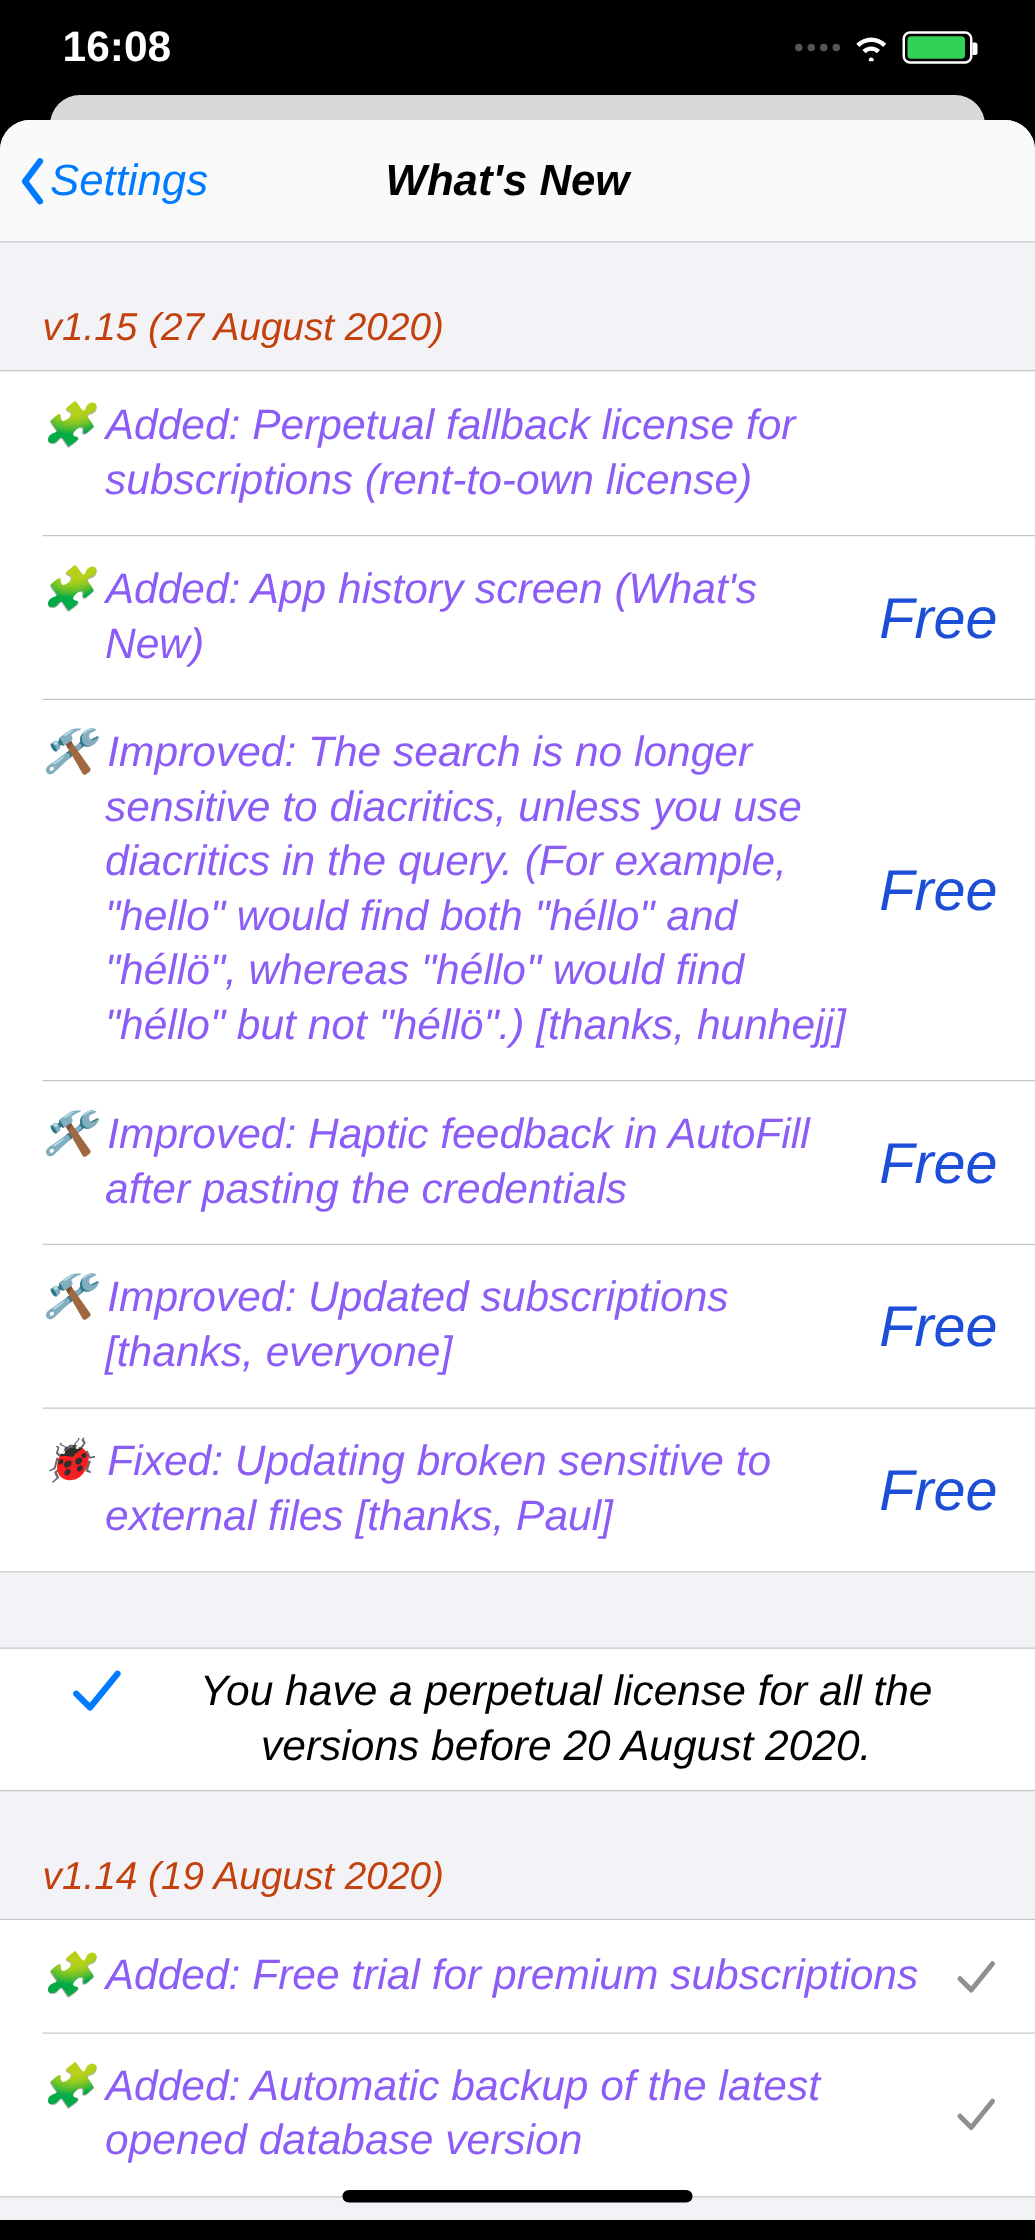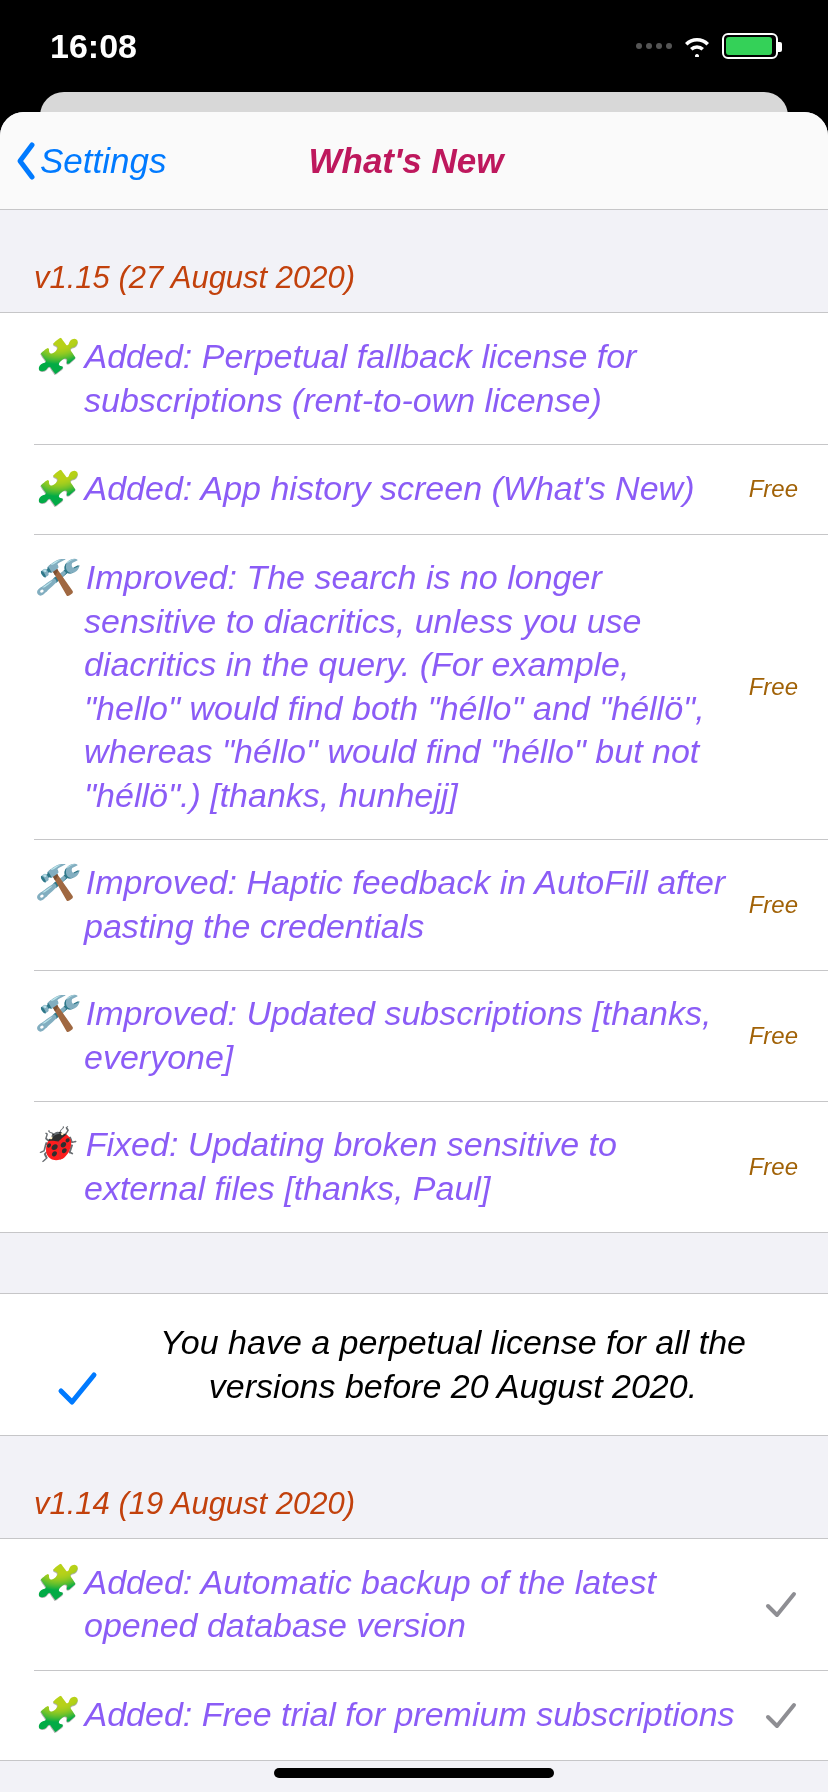--- a/index.html
+++ b/index.html
@@ -1,19 +1,19 @@
 <!DOCTYPE html>
 <html><head>
 <meta charset="utf-8">
 <style>
   * { margin: 0; padding: 0; box-sizing: border-box; }
   html, body { width: 828px; height: 1792px; font-family: -apple-system, "Helvetica Neue", Helvetica, Arial, sans-serif; background: #000; overflow: hidden; }
   
   .status-bar {
-    height: 92px;
+    height: 76px;
     background: #000;
     display: flex;
     justify-content: space-between;
     align-items: center;
     padding: 0 50px;
     color: #fff;
   }
   .status-time { font-size: 34px; font-weight: 600; }
   .status-right { display: flex; align-items: center; gap: 10px; }
   .signal-dots { display: flex; gap: 4px; align-items: flex-end; }
@@ -71,21 +71,21 @@
   .chevron-back {
     width: 24px;
     height: 40px;
   }
   .nav-title {
     position: absolute;
     left: 0; right: 16px;
     text-align: center;
     font-size: 35px;
     font-weight: 600;
-    color: #be185d;
+    color: #000000;
     pointer-events: none;
   }
 
   .content {
     flex: 1;
     overflow-y: auto;
     background: #f2f2f7;
   }
 
   .section-header {
@@ -129,38 +129,38 @@
     flex: 1;
     font-size: 34px;
     color: #8b5cf6;
     line-height: 1.28;
   }
   .row-text-with-icon {
     text-indent: -50px;
     padding-left: 50px;
   }
   .row-badge {
-    font-size: 24px;
-    color: #a16207;
+    font-size: 46px;
+    color: #1d4ed8;
     flex-shrink: 0;
   }
   .check-icon {
     width: 34px;
     height: 34px;
     flex-shrink: 0;
   }
 
   .license-banner {
     background: #fff;
     border-top: 1px solid #c6c6c8;
     border-bottom: 1px solid #c6c6c8;
     margin-top: 60px;
     display: flex;
-    align-items: flex-end;
-    padding: 26px 56px;
+    align-items: flex-start;
+    padding: 12px 56px;
     gap: 36px;
   }
   .license-check {
     width: 42px;
     height: 42px;
     flex-shrink: 0;
   }
   .license-text {
     flex: 1;
     font-size: 34px;
@@ -255,32 +255,32 @@
         <svg class="license-check" viewBox="0 0 42 42">
           <polyline points="5,24 16,35 38,8" fill="none" stroke="#007aff" stroke-width="5" stroke-linecap="round" stroke-linejoin="round"></polyline>
         </svg>
         <div class="license-text">You have a perpetual license for all the versions before 20 August 2020.</div>
       </div>
 
       <div class="section-header">v1.14 (19 August 2020)</div>
       <div class="list">
 
         <div class="list-row">
+          <div class="row-text row-text-with-icon"><span class="row-icon">🧩</span> <span>Added: Free trial for premium subscriptions</span></div>
+          <svg class="check-icon" viewBox="0 0 34 34">
+            <polyline points="4,19 13,28 30,7" fill="none" stroke="#8e8e93" stroke-width="4" stroke-linecap="round" stroke-linejoin="round"></polyline>
+          </svg>
+        </div>
+
+        <div class="list-row">
           <div class="row-text row-text-with-icon"><span class="row-icon">🧩</span> <span>Added: Automatic backup of the latest opened database version</span></div>
           <svg class="check-icon" viewBox="0 0 34 34">
             <polyline points="4,19 13,28 30,7" fill="none" stroke="#8e8e93" stroke-width="4" stroke-linecap="round" stroke-linejoin="round"></polyline>
           </svg>
         </div>
 
-        <div class="list-row">
-          <div class="row-text row-text-with-icon"><span class="row-icon">🧩</span> <span>Added: Free trial for premium subscriptions</span></div>
-          <svg class="check-icon" viewBox="0 0 34 34">
-            <polyline points="4,19 13,28 30,7" fill="none" stroke="#8e8e93" stroke-width="4" stroke-linecap="round" stroke-linejoin="round"></polyline>
-          </svg>
-        </div>
-
       </div>
 
     </div>
 
     <div class="home-indicator"></div>
   </div>
 </div>
 
 </body></html>

